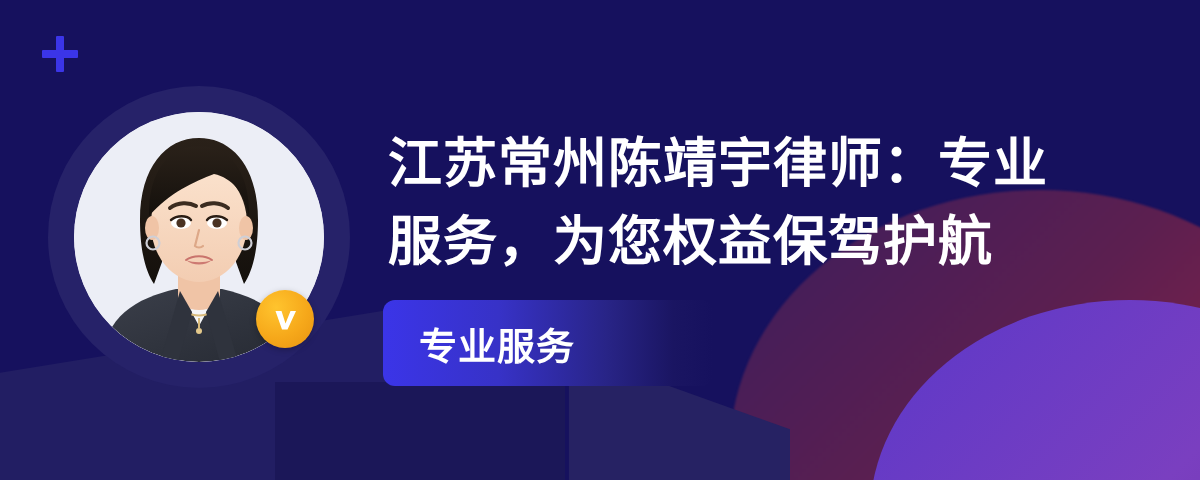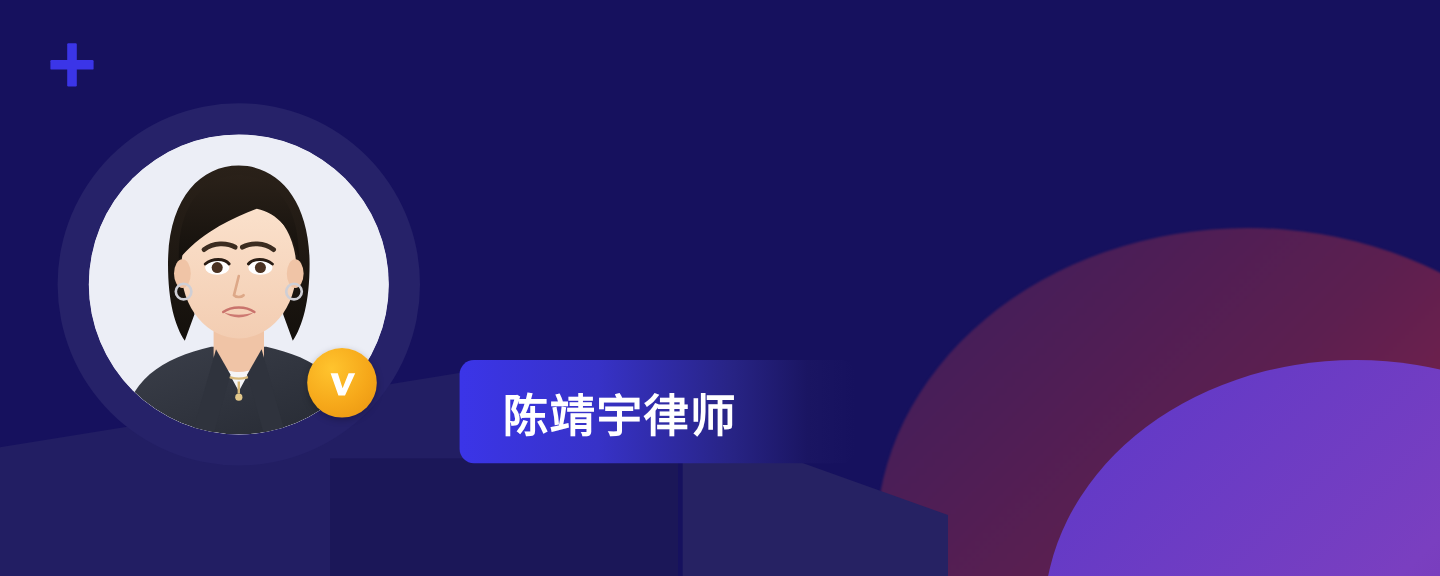--- a/index.html
+++ b/index.html
@@ -257,18 +257,21 @@
         </g>
       </svg>
     </div>
     <div class="verified-badge">
       <svg width="34" height="34" viewBox="0 0 34 34" aria-hidden="true">
         <path d="M7.5 9 L13.5 9 L17.5 21.5 L22.5 9 L28 9 L19.5 27.5 L14 27.5 Z" fill="#ffffff"></path>
       </svg>
     </div>
   </div>
 
+  <div class="content">
+    <h1 class="headline">江苏常州陈靖宇律师：专业服务，为您权益保驾护航</h1>
+  </div>
 
   <div class="name-pill">
-    <span class="name-pill-label">陈靖宇律师</span>
+    <span class="name-pill-label">专业服务</span>
   </div>
 
 </div>
 
 </body></html>

